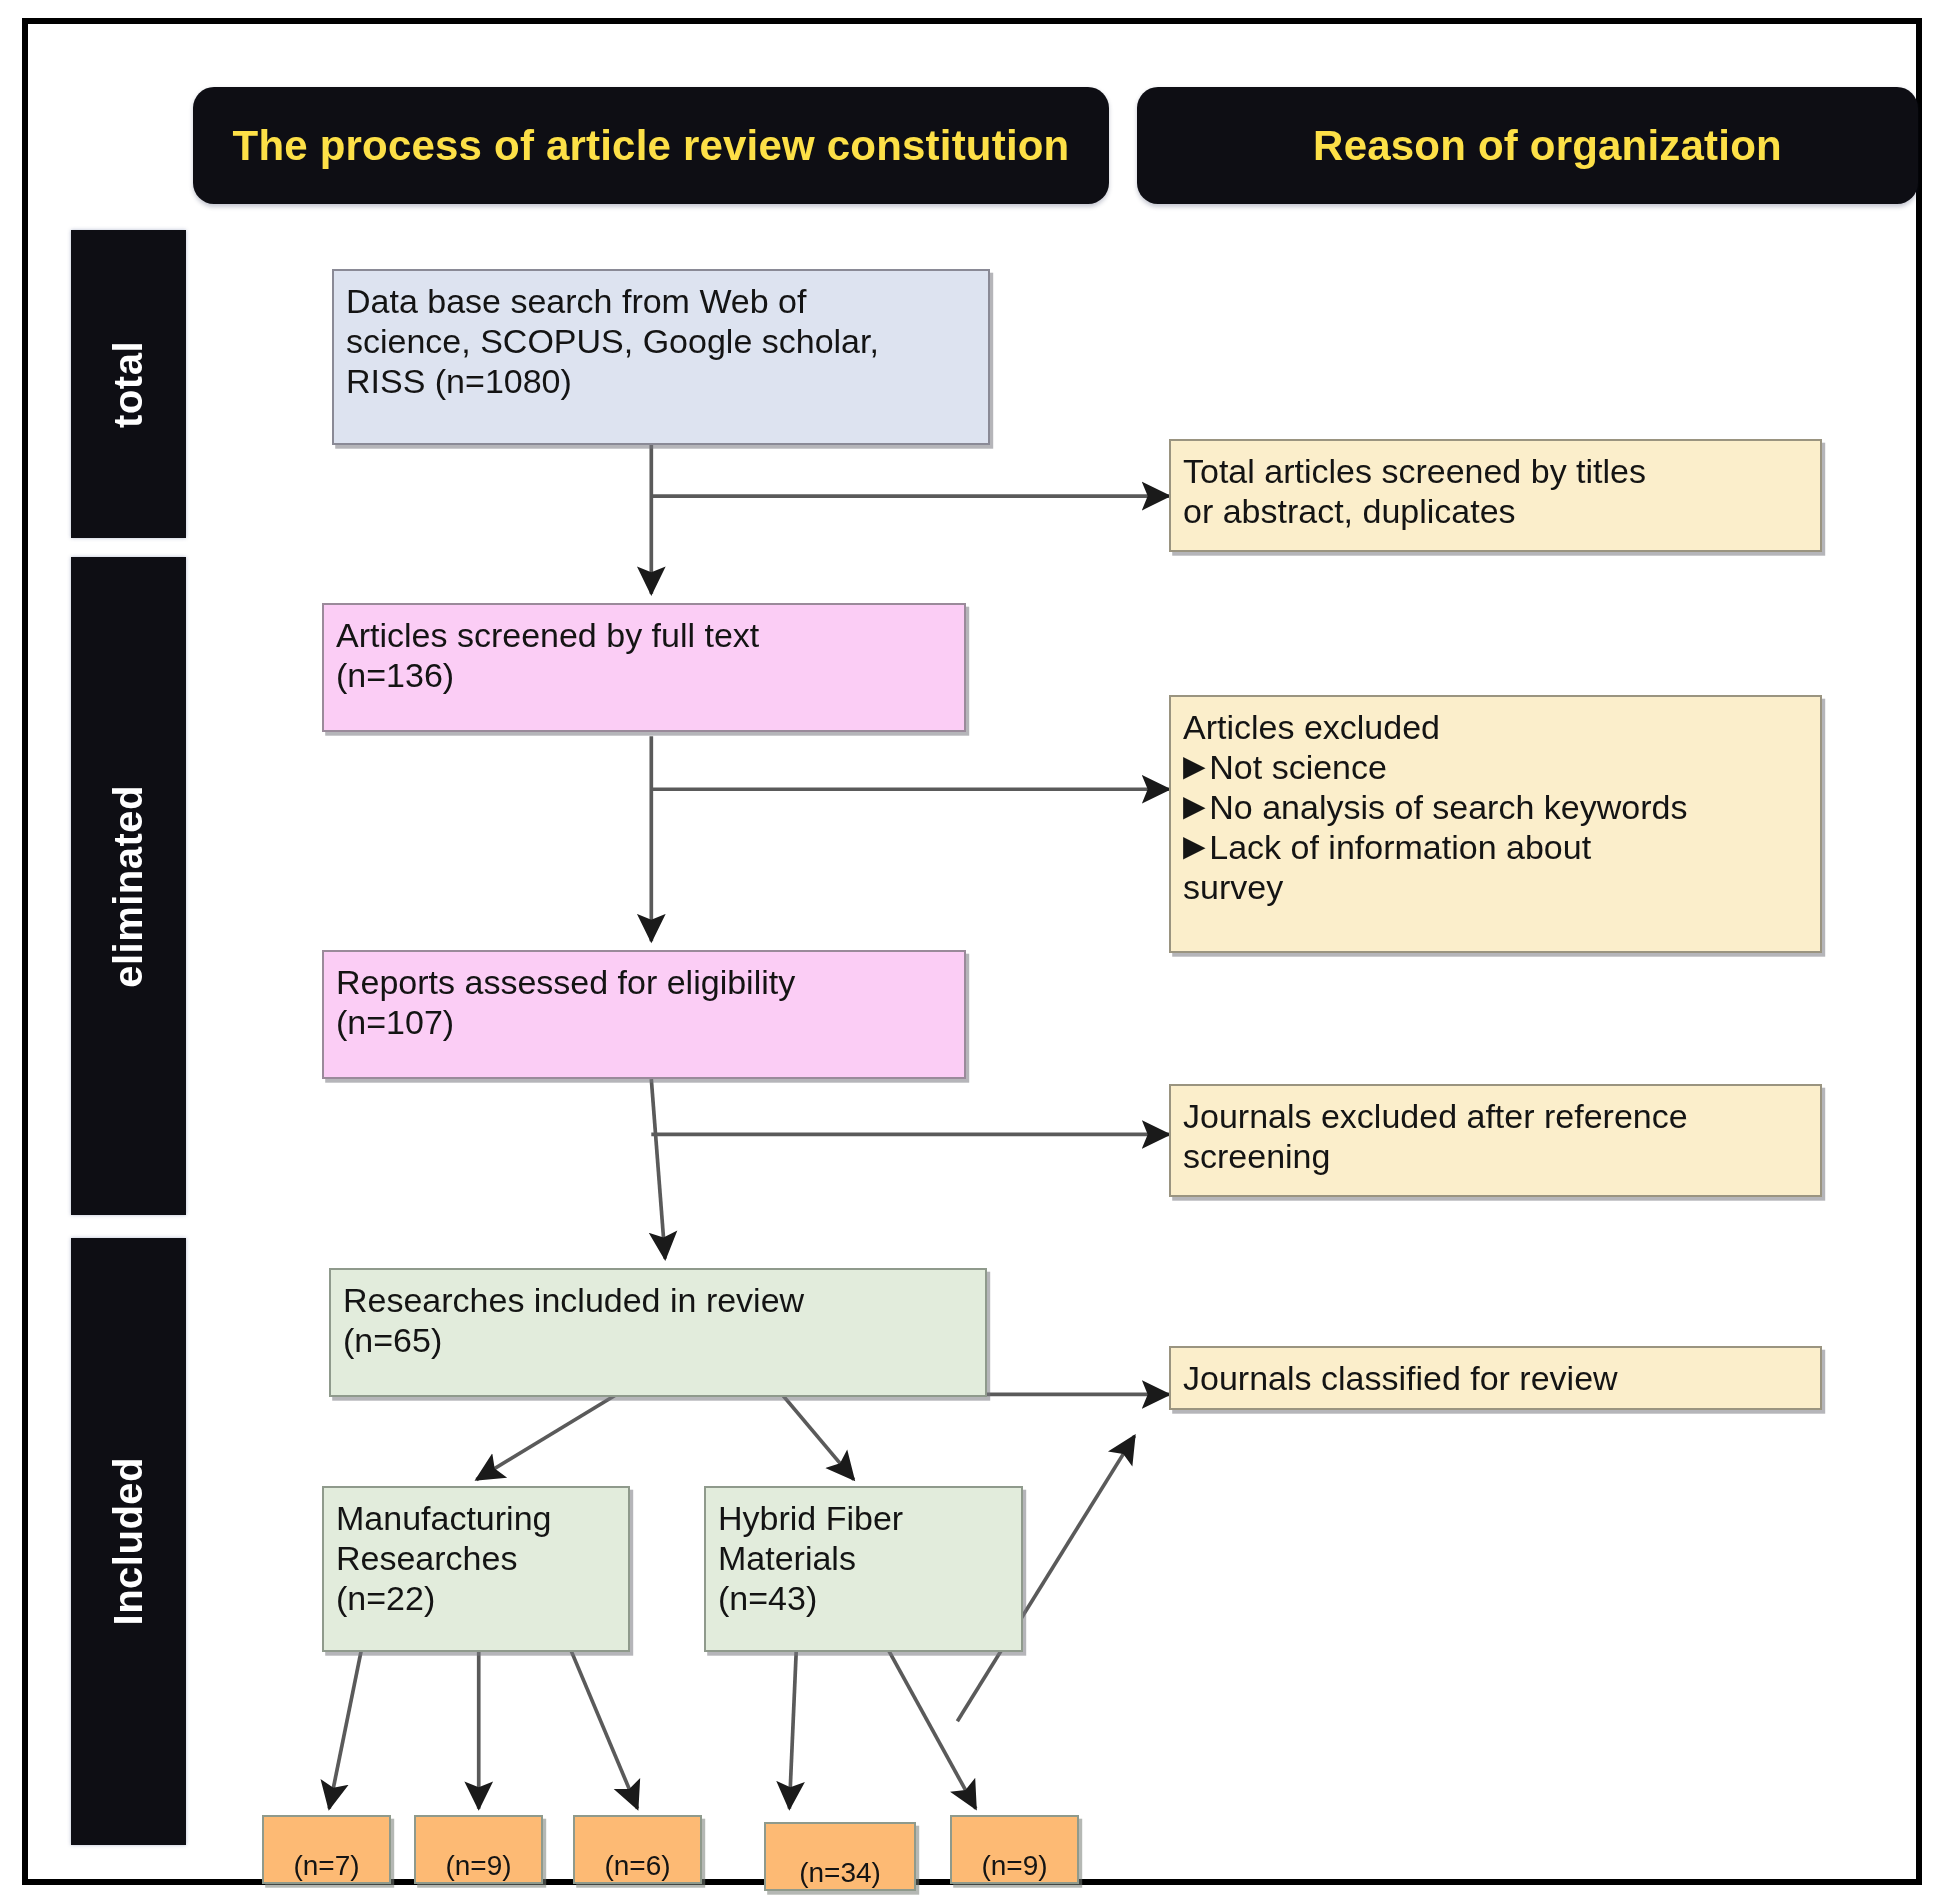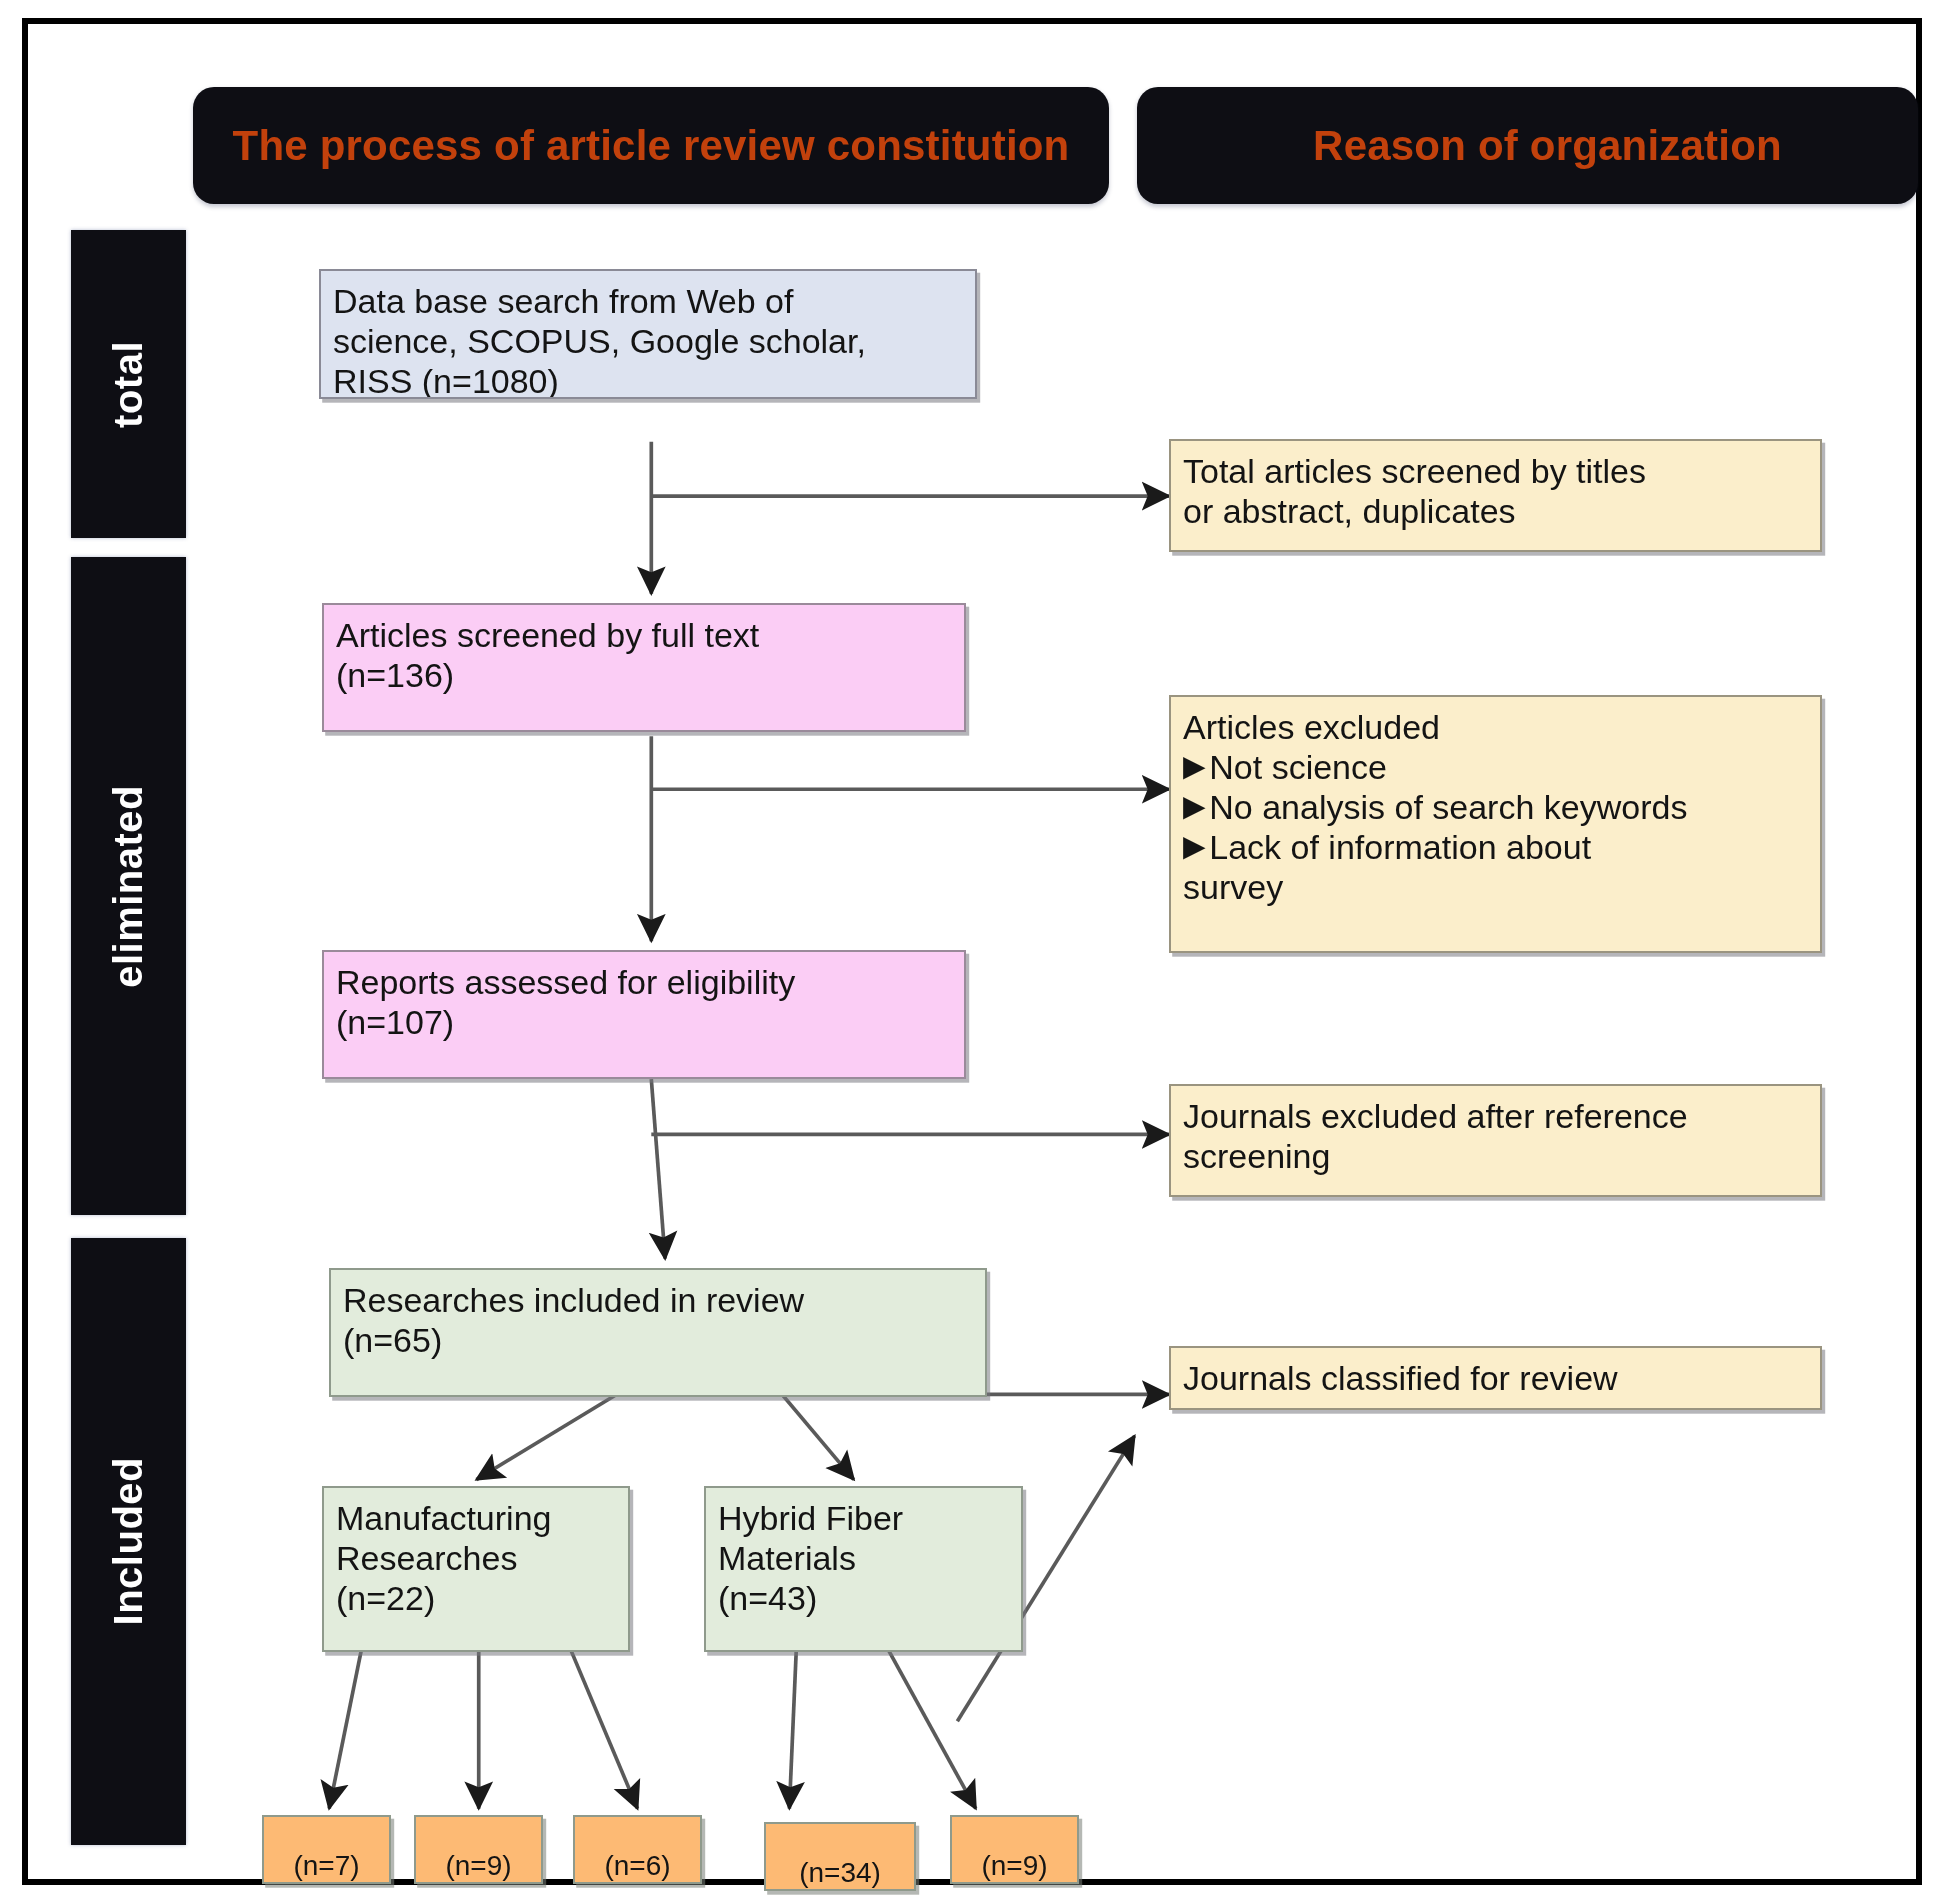--- a/index.html
+++ b/index.html
@@ -36,21 +36,21 @@
     height: 1903px;
   }
   
   .banner {
     position: absolute;
     background: #0e0e14;
     border-radius: 21px;
     display: flex;
     align-items: center;
     justify-content: center;
-    color: #c2410c;
+    color: #fde047;
     font-weight: bold;
     letter-spacing: 0.2px;
     box-shadow: 0 2.8px 4.6px rgba(30,40,80,0.25);
   }
   #banner-process {
     left: 193px; top: 87px;
     width: 916px; height: 117px;
     font-size: 42px;
   }
   #banner-reason {
@@ -175,21 +175,21 @@
   <div class="stagebar" id="stage-total">
     <span>total</span>
   </div>
   <div class="stagebar" id="stage-eliminated">
     <span>eliminated</span>
   </div>
   <div class="stagebar" id="stage-included">
     <span>Included</span>
   </div>
 
-  <div class="nodebox blue" style="left:319px; top:269px; width:658px; height:130px;padding-left:12px;">
+  <div class="nodebox blue" style="left:332px; top:269px; width:658px; height:176px;padding-left:12px;">
     <span class="ln">Data base search from Web of</span>
     <span class="ln">science, SCOPUS, Google scholar,</span>
     <span class="ln">RISS (n=1080)</span>
   </div>
 
   <div class="nodebox pink" style="left:322px; top:603px; width:644px; height:129px;">
     <span class="ln">Articles screened by full text</span>
     <span class="ln">(n=136)</span>
   </div>
 

